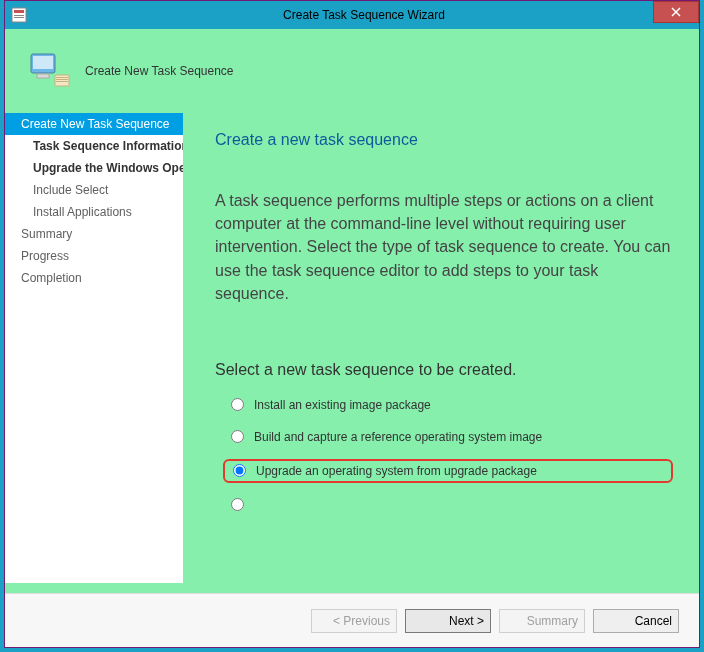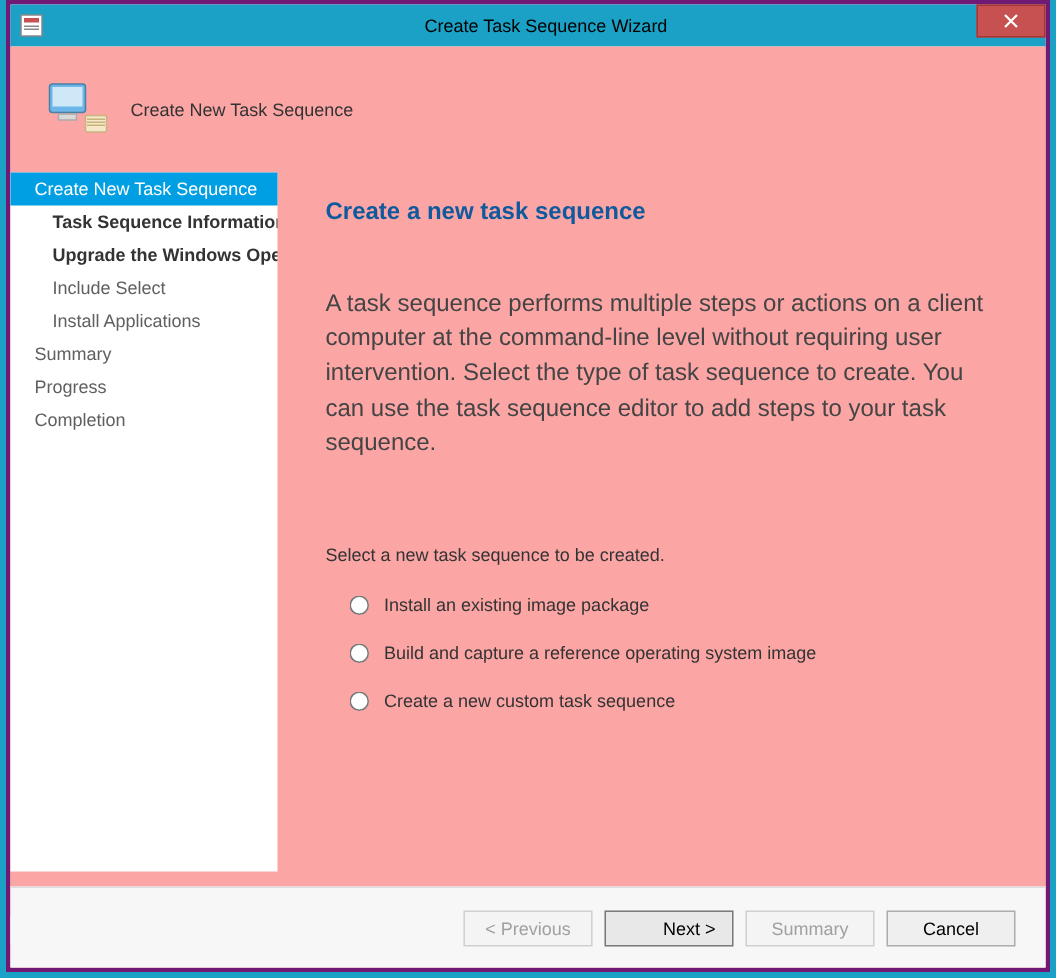--- a/index.html
+++ b/index.html
@@ -1,47 +1,47 @@
 <!DOCTYPE html>
 <html><head>
 <meta charset="utf-8">
 <style>
   * { box-sizing: border-box; }
   html, body { margin: 0; padding: 0; font-family: "Segoe UI", Tahoma, sans-serif; font-size: 12px; color: #333; }
   body { background: #1ba1c5; width: 704px; height: 652px; padding: 0; }
-  .window { position: absolute; left: 4px; top: 0; width: 696px; height: 648px; background: #fff; border: 3px solid #701a75; }
+  .window { position: absolute; left: 4px; top: 0; width: 696px; height: 648px; background: #fff; border: 1px solid #701a75; }
   .titlebar { height: 28px; background: #1ba1c5; display: flex; align-items: center; position: relative; }
   .titlebar .icon { width: 20px; height: 20px; margin-left: 4px; display:flex; align-items:center; justify-content:center; }
   .titlebar .title { flex: 1; text-align: center; font-size: 12px; color: #000; }
   .titlebar .close { width: 46px; height: 22px; background: #c75050; position: absolute; right: 0; top: 0; display:flex; align-items:center; justify-content:center; color:#fff; font-family: Arial; font-size: 13px; border:1px solid #a33; }
-  .content { position: absolute; top: 28px; left: 0; right: 0; bottom: 0; background: #fca5a5; }
+  .content { position: absolute; top: 28px; left: 0; right: 0; bottom: 0; background: #86efac; }
   .header { height: 70px; padding: 14px 18px 0 22px; display: flex; align-items: center; }
   .header .compicon { width: 44px; height: 44px; margin-right: 14px; }
   .header .headtext { font-size: 12px; color: #333; }
   .body { position: absolute; top: 84px; left: 0; right: 0; bottom: 64px; display: flex; }
   .sidebar { width: 178px; flex: none; background: #fff; padding-top: 0px; position: relative; }
   .sidebar .items { list-style: none; margin: 0; padding: 0; font-size: 12px; }
   .sidebar .item { padding: 4px 8px 4px 16px; color: #606060; white-space: nowrap; overflow: hidden; }
   .sidebar .item.indent { padding-left: 28px; }
   .sidebar .item.selected { background: #009fe3; color: #fff; }
   .sidebar .item.bold { color: #333; font-weight: 600; }
   .sidebar-scroll { position: absolute; bottom: -48px; left: 0; right: 0; height: 18px; display:flex; border:1px solid #ccc; background:#f0f0f0; }
   .sidebar-scroll .arrow { width: 18px; height: 16px; background: #f0f0f0; border: none; display:flex; align-items:center; justify-content:center; color:#555; font-size:10px; }
   .sidebar-scroll .track { flex:1; position:relative; }
   .sidebar-scroll .thumb { position:absolute; left:10px; top:0; width:40px; height:16px; background:#ccc; display:flex; align-items:center; justify-content:center; font-size:10px; letter-spacing:1px; color:#888; }
   .main { flex:1; padding: 18px 26px 0 32px; position:relative; }
-  .main h2 { font-size: 16px; font-weight: 700; color: #0f5a9c; margin: 0 0 40px 0; }
+  .main h2 { font-size: 16px; font-weight: 400; color: #0f5a9c; margin: 0 0 40px 0; }
   .main .desc { font-size: 16px; color: #444; line-height: 1.45; margin-bottom: 56px; }
-  .main .selectlabel { font-size: 12px; margin-bottom: 16px; }
+  .main .selectlabel { font-size: 16px; margin-bottom: 16px; }
   .options { list-style:none; margin:0; padding:0 0 0 8px; }
-  .options li { display:flex; align-items:flex-end; margin-bottom: 12px; font-size:12px; padding:3px 6px; }
+  .options li { display:flex; align-items:center; margin-bottom: 12px; font-size:12px; padding:3px 6px; }
   .options li input[type=radio] { margin: 0 10px 0 2px; }
   .options li.highlight { border: 2px solid #e23a2e; border-radius: 6px; padding:3px 6px; }
   .footer { position:absolute; left:0; right:0; bottom:0; height:54px; border-top:1px solid #ddd; background:#f7f7f7; display:flex; align-items:center; justify-content:flex-end; padding-right:20px; }
-  .footer button { width: 86px; height:24px; margin-left:8px; font-family:inherit; font-size:12px; background:#efefef; border:1px solid #adadad; }
+  .footer button { width: 86px; height:24px; margin-left:8px; font-family:inherit; font-size:12px; background:#efefef; border:1px solid #adadad;text-align:right; }
   .footer button:disabled { color:#a0a0a0; background:#f4f4f4; border-color:#d0d0d0; }
   .footer button.primary { background:#e8e8e8; border:1px solid #7a7a7a;padding-left:33px; }
 </style>
 </head>
 <body>
 
 <div class="window">
   <div class="titlebar">
     <div class="icon">
       <svg width="16" height="16" viewBox="0 0 16 16">
@@ -103,23 +103,26 @@
         <div class="selectlabel">Select a new task sequence to be created.</div>
         <ul class="options" id="options-list">
             <li>
               <input type="radio" name="ts" style="">
               <span>Install an existing image package</span>
             </li>
             <li>
               <input type="radio" name="ts" style="">
               <span>Build and capture a reference operating system image</span>
             </li>
+            <li class="highlight">
+              <input type="radio" name="ts" checked="" style="">
+              <span>Upgrade an operating system from upgrade package</span>
+            </li>
             <li>
               <input type="radio" name="ts" style="">
-              <span>Create a new custom task sequence</span>
             </li>
           </ul>
       </div>
     </div>
 
     <div class="footer">
       <button disabled="">&lt; Previous</button>
       <button class="primary">Next &gt;</button>
       <button disabled="">Summary</button>
       <button>Cancel</button>

